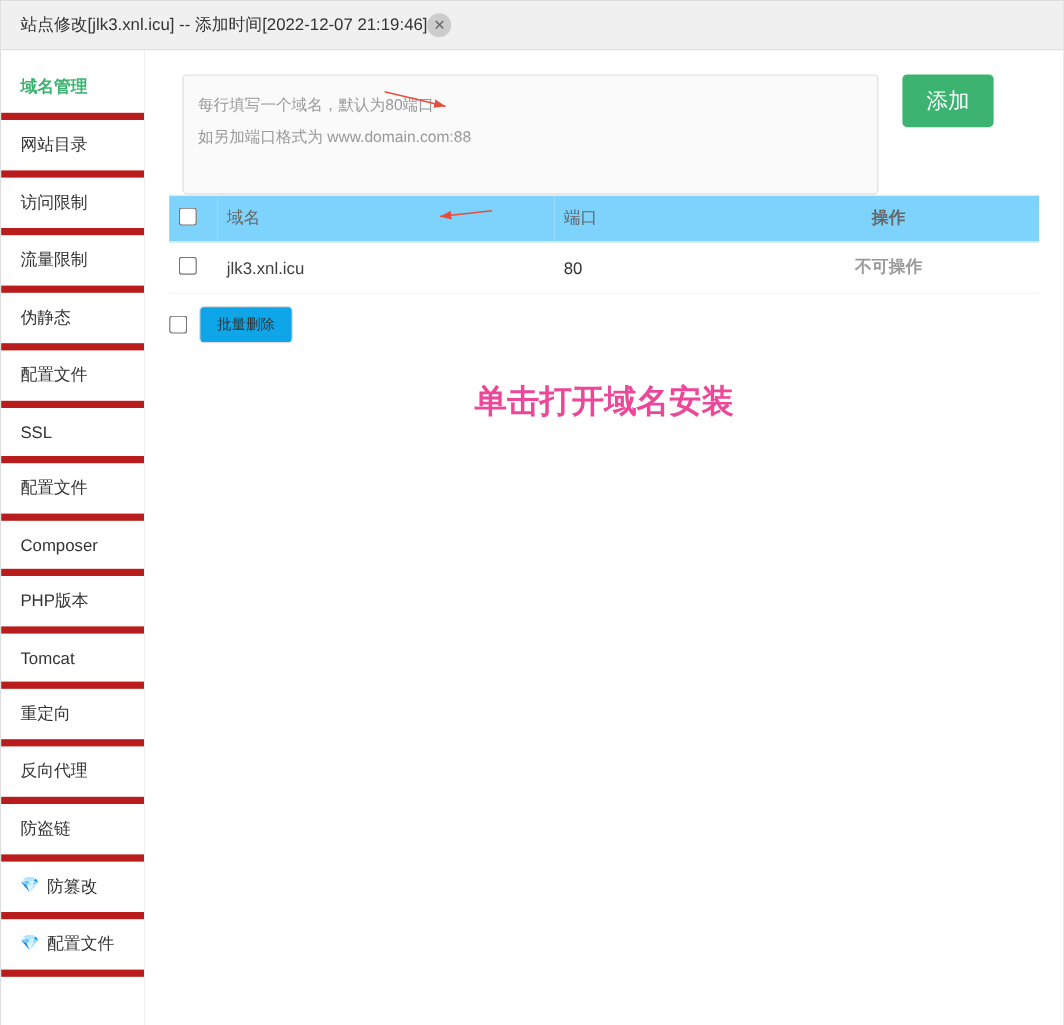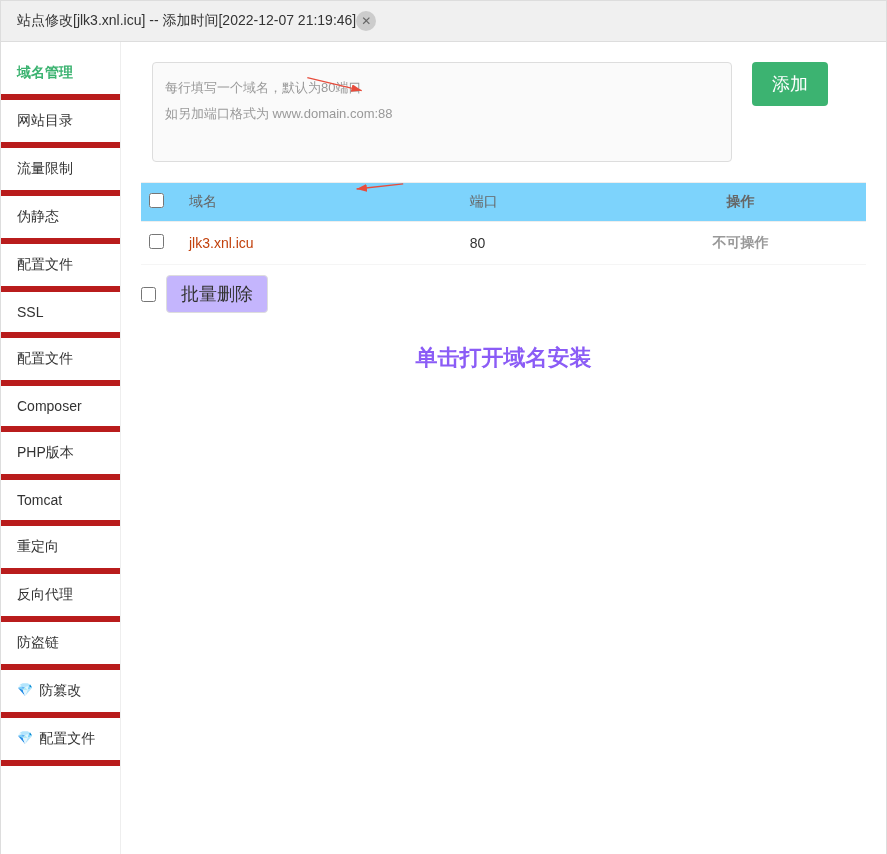--- a/index.html
+++ b/index.html
@@ -82,21 +82,20 @@
       color: #999;
       font-size: 13px;
       line-height: 2;
       width: 580px;
       max-width: 100%;
     }
     .add-section {
       display: flex;
       align-items: flex-start;
       gap: 20px;
-      margin-bottom: 20px;
       padding-left: 11px;
     }
     .add-btn {
       background: #3cb371;
       color: #fff;
       border: none;
       border-radius: 4px;
       padding: 10px 20px;
       font-size: 18px;
       cursor: pointer;
@@ -124,49 +123,49 @@
     .domain-table th:first-child,
     .domain-table td:first-child {
       width: 40px;
     }
     .domain-table th:last-child,
     .domain-table td:last-child {
       text-align: center;
       font-weight: bold;
     }
     .domain-link {
-      color: #c2410c;
+      color: #404040;
       text-decoration: none;
       cursor: pointer;
     }
     .action-disabled {
       color: #999;
     }
     .batch-delete-row {
       display: flex;
       align-items: center;
       gap: 10px;
       margin-top: 10px;
     }
     .batch-delete-btn {
       border: 1px solid #ddd;
-      background: #c4b5fd;
+      background: #0ea5e9;
       color: #333;
       padding: 6px 14px;
       border-radius: 4px;
       cursor: pointer;
-      font-size: 18px;
+      font-size: 12px;
     }
     .center-text {
       text-align: center;
       margin-top: 30px;
     }
     .instruction-text {
-      font-size: 22px;
-      color: #8b5cf6;
+      font-size: 27px;
+      color: #ec4899;
       font-weight: bold;
     }
     .main-content-wrapper {
       position: relative;
     }
     
     .annotations-svg {
       position: absolute;
       top: 0;
       left: 0;
@@ -192,20 +191,23 @@
     </div>
   </div>
   <div class="content">
 
     <div class="sidebar" id="sidebar-container">
         <div class="sidebar-item active">
           <span>域名管理</span>
         </div>
         <div class="sidebar-item">
           <span>网站目录</span>
+        </div>
+        <div class="sidebar-item">
+          <span>访问限制</span>
         </div>
         <div class="sidebar-item">
           <span>流量限制</span>
         </div>
         <div class="sidebar-item">
           <span>伪静态</span>
         </div>
         <div class="sidebar-item">
           <span>配置文件</span>
         </div>

